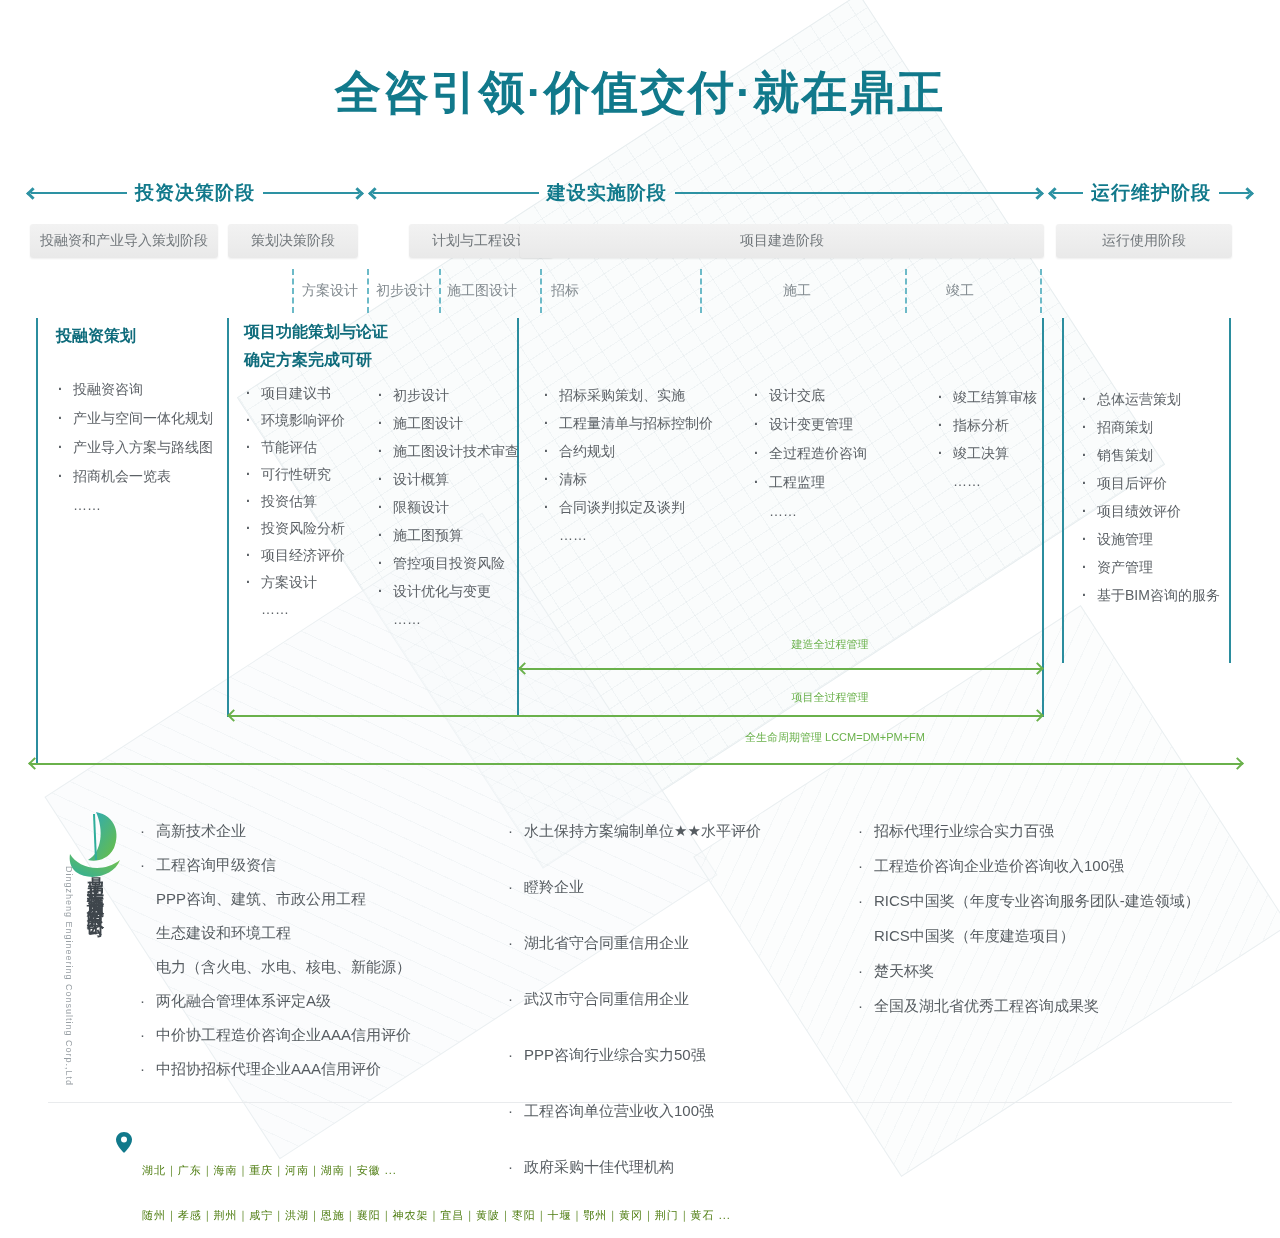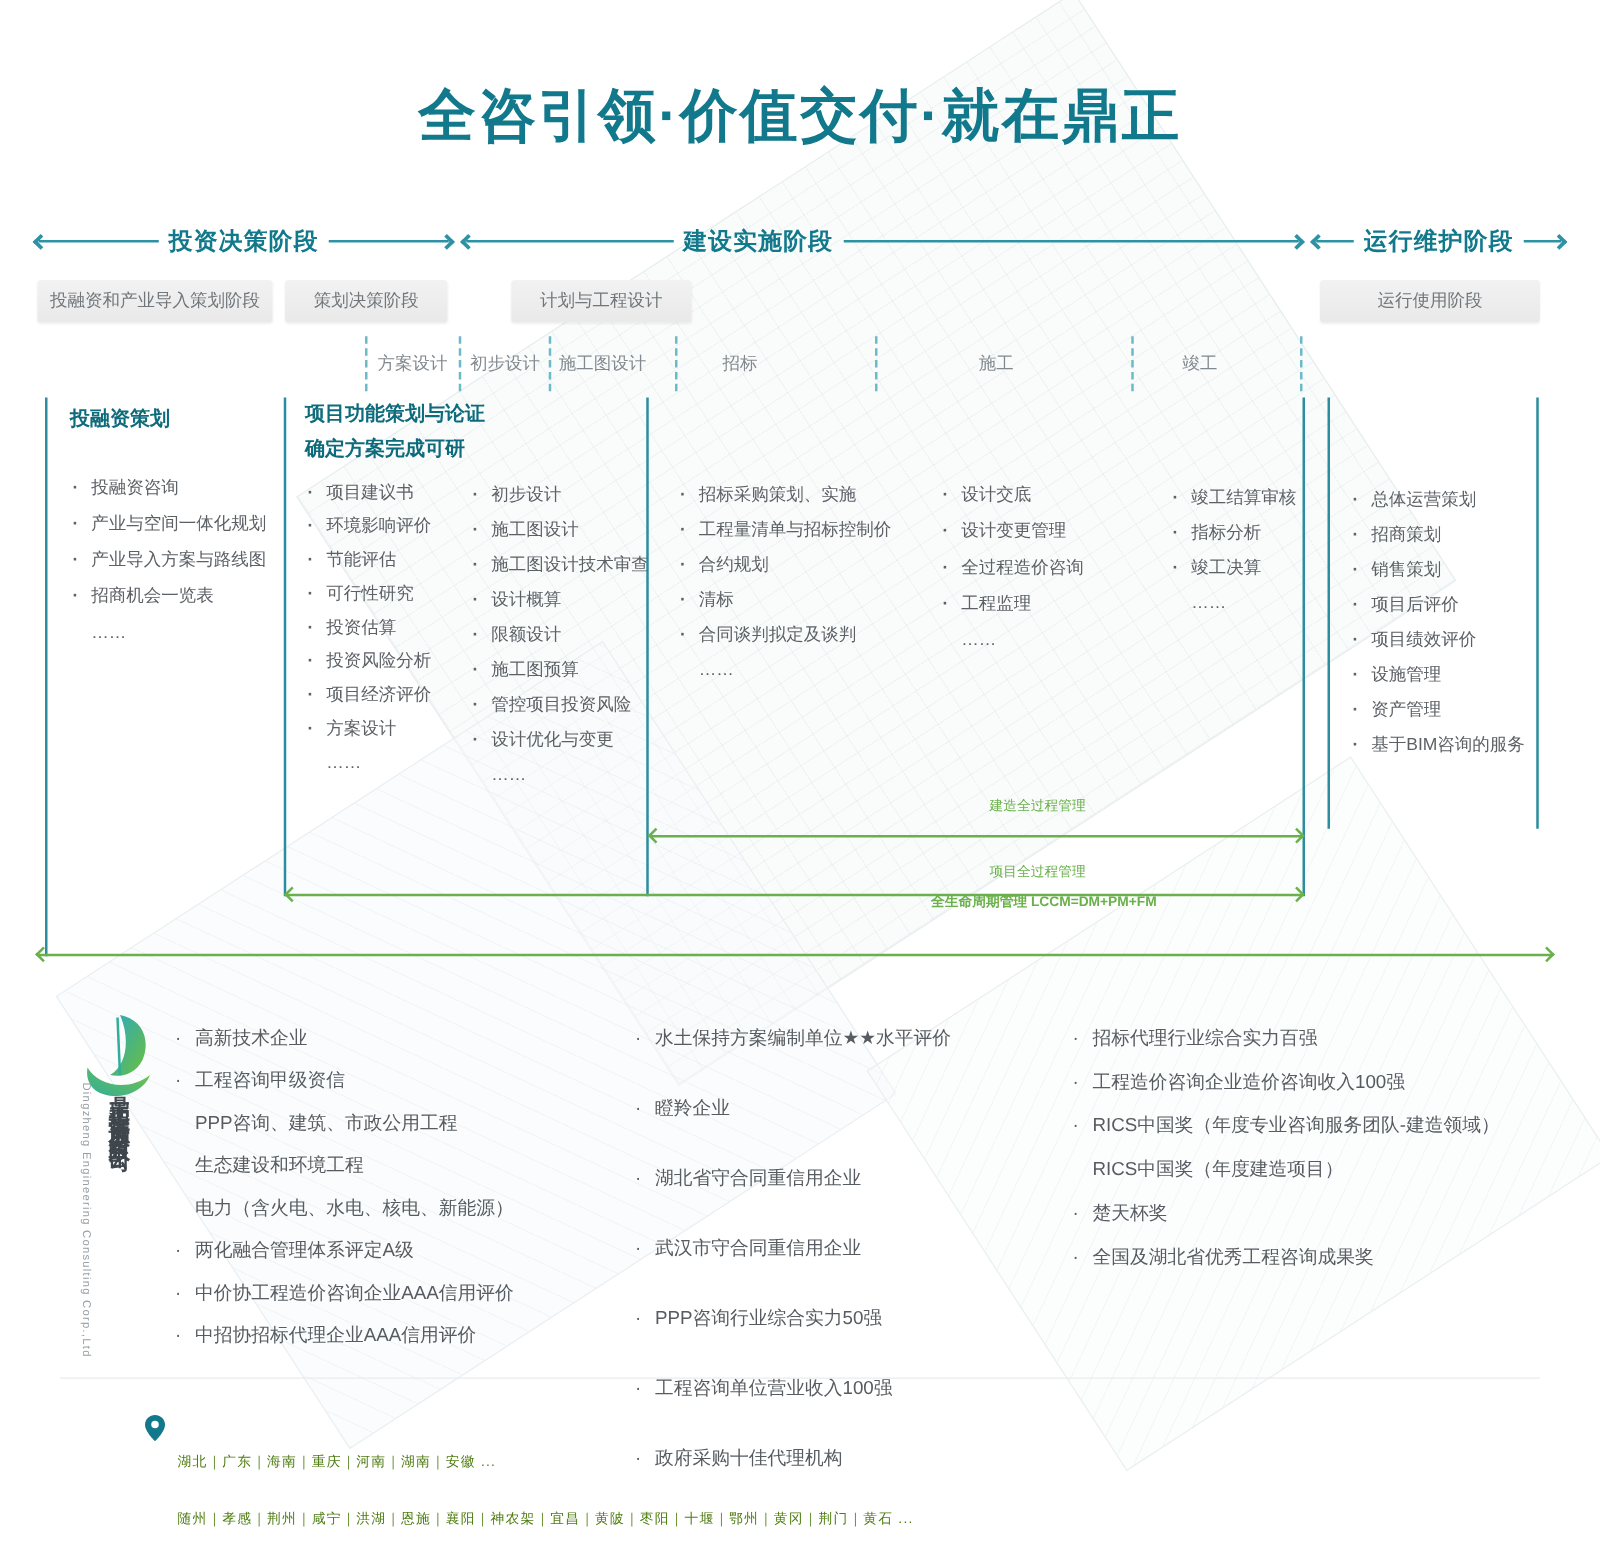--- a/index.html
+++ b/index.html
@@ -100,26 +100,27 @@
       <span class="chev chev-l"></span>
       <span class="aline"></span>
       <span class="plabel">运行维护阶段</span>
       <span class="aline"></span>
       <span class="chev chev-r"></span>
     </div>
 
     <div class="stage-box" style="left:30px;width:188px;">投融资和产业导入策划阶段</div>
     <div class="stage-box" style="left:228px;width:130px;">策划决策阶段</div>
     <div class="stage-box" style="left:381px;width:144px;margin-left:28px;">计划与工程设计</div>
+    <div class="stage-box" style="left:520px;width:524px;">项目建造阶段</div>
     <div class="stage-box" style="left:1056px;width:176px;">运行使用阶段</div>
 
     <span class="subphase" style="left:330px;">方案设计</span>
     <span class="subphase" style="left:404px;">初步设计</span>
     <span class="subphase" style="left:482px;">施工图设计</span>
-    <span class="subphase" style="left:592px;text-align:right;">招标</span>
+    <span class="subphase" style="left:565px;text-align:right;">招标</span>
     <span class="subphase" style="left:797px;">施工</span>
     <span class="subphase" style="left:960px;">竣工</span>
     <div class="vdash" style="left:292px;"></div>
     <div class="vdash" style="left:367px;"></div>
     <div class="vdash" style="left:439px;"></div>
     <div class="vdash" style="left:540px;"></div>
     <div class="vdash" style="left:700px;"></div>
     <div class="vdash" style="left:905px;"></div>
     <div class="vdash" style="left:1040px;"></div>
 
@@ -194,21 +195,21 @@
       <li>项目绩效评价</li>
       <li>设施管理</li>
       <li>资产管理</li>
       <li>基于BIM咨询的服务</li>
     </ul>
 
     <div class="glabel" style="left:830px;top:637px;">建造全过程管理</div>
     <div class="garrow" style="left:520px;top:668px;width:522px;"></div>
     <div class="glabel" style="left:830px;top:690px;">项目全过程管理</div>
     <div class="garrow" style="left:229px;top:715px;width:813px;"></div>
-    <div class="glabel" style="left:835px;top:714px;font-weight:bold;">全生命周期管理 LCCM=DM+PM+FM</div>
+    <div class="glabel" style="left:835px;top:730px;">全生命周期管理 LCCM=DM+PM+FM</div>
     <div class="garrow" style="left:30px;top:763px;width:1212px;"></div>
 
     <svg class="logo" viewBox="0 0 80 74">
       <defs>
         <linearGradient id="lg1" x1="0" y1="0" x2="1" y2="1">
           <stop offset="0" stop-color="#29a9c2"></stop>
             <stop offset="1" stop-color="#6cbf3e"></stop>
         </linearGradient>
         <linearGradient id="lg2" x1="0" y1="1" x2="1" y2="0">
           <stop offset="0" stop-color="#2fae9b"></stop>

